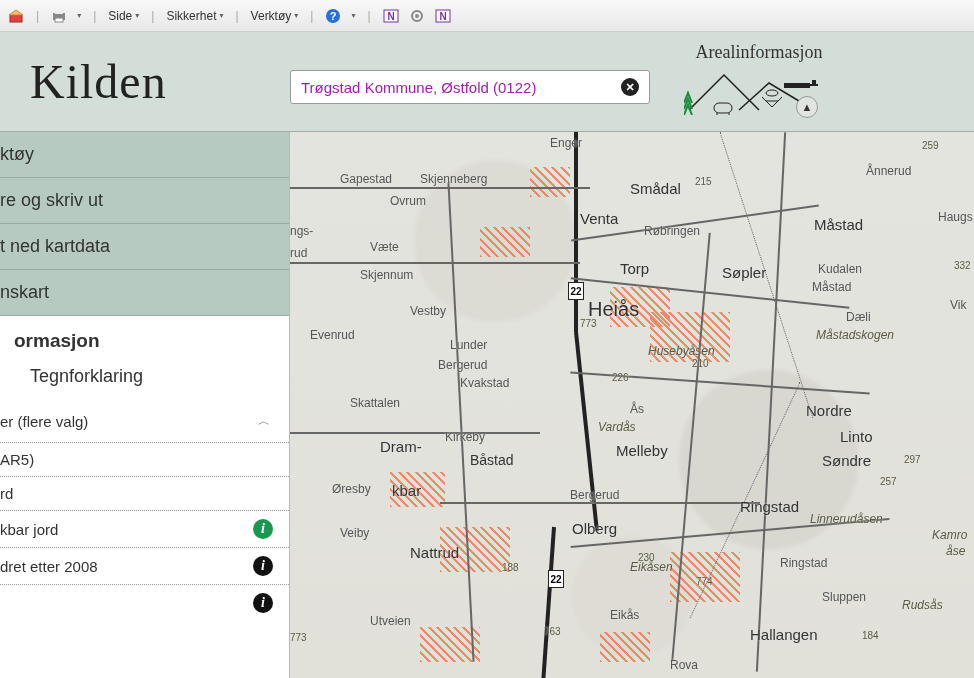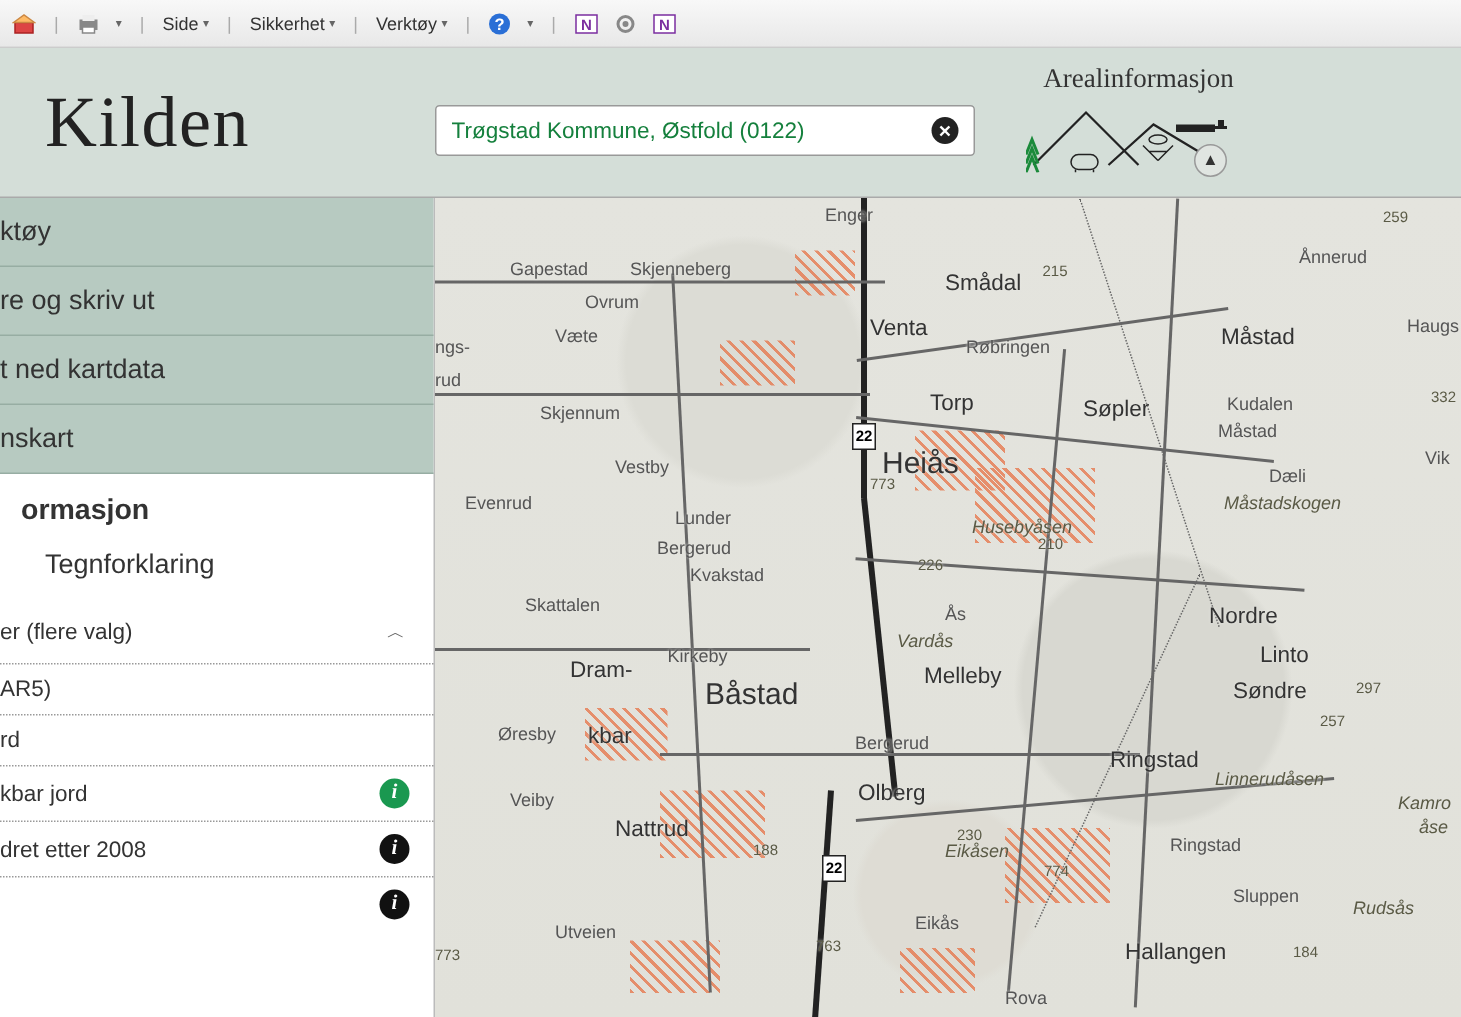--- a/index.html
+++ b/index.html
@@ -7,21 +7,21 @@
 
 .browser-bar { height: 32px; background: linear-gradient(#f8f8f8,#e8e8e8); border-bottom: 1px solid #ccc; display: flex; align-items: center; padding: 0 8px; gap: 10px; font-size: 12px; color: #333; }
 .browser-bar .sep { color: #aaa; margin: 0 2px; }
 .browser-bar .menu-item { display: inline-flex; align-items: center; gap: 3px; cursor: pointer; }
 .browser-bar .ico { width: 16px; height: 16px; display: inline-flex; align-items: center; justify-content: center; }
 .chev { font-size: 8px; color: #666; }
 
 .header { height: 100px; background: #d4ded8; display: flex; align-items: center; padding: 0 0 0 30px; position: relative; border-bottom: 1px solid #aaa; }
 .logo { font-family: Georgia, 'Times New Roman', serif; font-size: 48px; color: #222; letter-spacing: 1px; }
 .search-box { position: absolute; left: 290px; top: 38px; width: 360px; height: 34px; background: #fff; border: 1px solid #999; border-radius: 3px; display: flex; align-items: center; padding: 0 10px; }
-.search-box input { flex: 1; border: none; outline: none; font-size: 15px; color: #15803d; background: transparent; }
+.search-box input { flex: 1; border: none; outline: none; font-size: 15px; color: #a21caf; background: transparent; }
 .clear-btn { width: 18px; height: 18px; border-radius: 50%; background: #222; color: #fff; display: flex; align-items: center; justify-content: center; font-size: 11px; font-weight: bold; cursor: pointer; }
 .areal-block { position: absolute; right: 140px; top: 10px; text-align: center; }
 .areal-title { font-size: 18px; color: #333; font-family: Georgia, serif; }
 .areal-illus { position: relative; width: 150px; height: 50px; margin-top: 2px; }
 .collapse-btn { position: absolute; right: 156px; top: 64px; width: 22px; height: 22px; border: 1px solid #999; border-radius: 50%; background: #e0e5e1; display: flex; align-items: center; justify-content: center; font-size: 11px; color: #333; cursor: pointer; }
 
 .content { display: flex; height: calc(100% - 132px); }
 
 .sidebar { width: 290px; background: #fff; border-right: 1px solid #bbb; font-size: 16px; color: #333; display: flex; flex-direction: column; }
 .side-nav-item { padding: 12px 14px 12px 0; background: #b7cac1; border-bottom: 1px solid #97ada3; cursor: pointer; font-size: 18px; }
@@ -215,36 +215,36 @@
     <div class="border-line" style="left:430px;top:0;width:300px;transform:rotate(72deg);"></div>
     <div class="border-line" style="left:510px;top:250px;width:260px;transform:rotate(115deg);"></div>
 
     <div id="place-labels">
         <div class="place small" style="left: 260px; top: 4px;">Enger</div>
         <div class="place small" style="left: 50px; top: 40px;">Gapestad</div>
         <div class="place small" style="left: 130px; top: 40px;">Skjenneberg</div>
         <div class="place small" style="left: 100px; top: 62px;">Ovrum</div>
         <div class="place small" style="left: 0px; top: 92px;">ngs-</div>
         <div class="place small" style="left: 0px; top: 114px;">rud</div>
-        <div class="place small" style="left: 80px; top: 85px;">Væte</div>
+        <div class="place small" style="left: 80px; top: 108px;">Væte</div>
         <div class="place small" style="left: 70px; top: 136px;">Skjennum</div>
         <div class="place small" style="left: 20px; top: 196px;">Evenrud</div>
         <div class="place small" style="left: 120px; top: 172px;">Vestby</div>
         <div class="place small" style="left: 160px; top: 206px;">Lunder</div>
         <div class="place small" style="left: 148px; top: 226px;">Bergerud</div>
         <div class="place small" style="left: 170px; top: 244px;">Kvakstad</div>
         <div class="place small" style="left: 60px; top: 264px;">Skattalen</div>
         <div class="place small" style="left: 155px; top: 298px;">Kirkeby</div>
         <div class="place" style="left: 90px; top: 306px;">Dram-</div>
         <div class="place small" style="left: 42px; top: 350px;">Øresby</div>
         <div class="place" style="left: 102px; top: 350px;">kbar</div>
         <div class="place small" style="left: 50px; top: 394px;">Veiby</div>
         <div class="place" style="left: 120px; top: 412px;">Nattrud</div>
         <div class="place small" style="left: 80px; top: 482px;">Utveien</div>
-        <div class="place" style="font-size: 20px; font-weight: 500; left: 180px; top: 320px;">Båstad</div>
+        <div class="place" style="font-size: 14px; font-weight: 500; left: 180px; top: 320px;">Båstad</div>
         <div class="place" style="left: 290px; top: 78px;">Venta</div>
         <div class="place" style="left: 340px; top: 48px;">Smådal</div>
         <div class="place small" style="left: 354px; top: 92px; text-align: center;">Røbringen</div>
         <div class="place" style="left: 330px; top: 128px;">Torp</div>
         <div class="place" style="font-size: 20px; font-weight: 500; left: 298px; top: 166px;">Heiås</div>
         <div class="place small hill" style="left: 358px; top: 212px;">Husebyåsen</div>
         <div class="place small" style="left: 340px; top: 270px;">Ås</div>
         <div class="place small hill" style="left: 308px; top: 288px;">Vardås</div>
         <div class="place" style="left: 326px; top: 310px;">Melleby</div>
         <div class="place small" style="left: 280px; top: 356px;">Bergerud</div>

